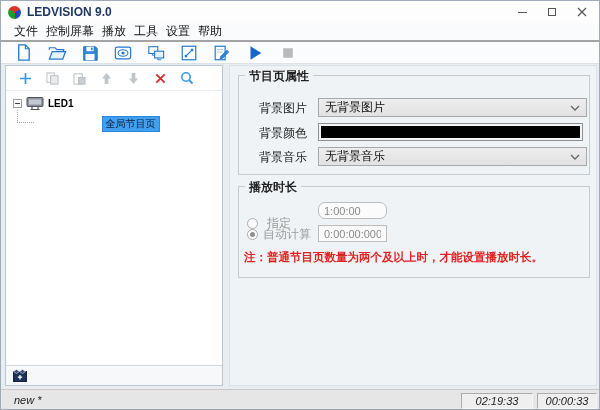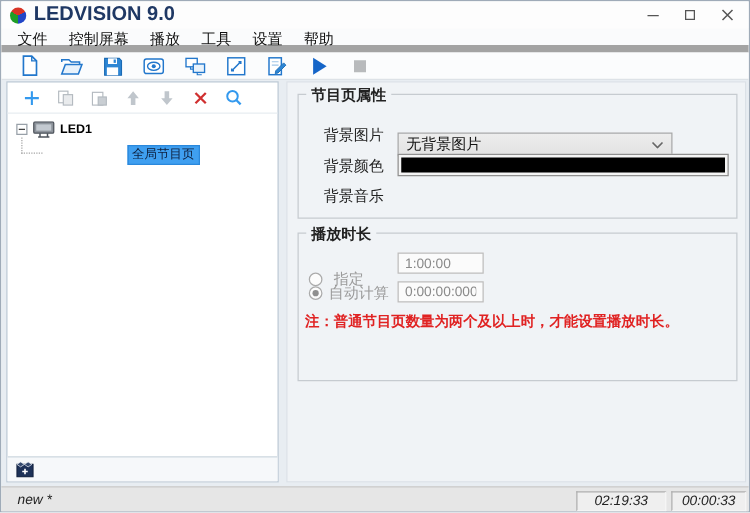--- a/index.html
+++ b/index.html
@@ -4,28 +4,28 @@
 <style>
   * { margin:0; padding:0; box-sizing:border-box; }
   html,body { width:600px; height:410px; }
   body { font-family:"Liberation Sans","DejaVu Sans",sans-serif; font-size:12px; color:#222; }
   .window { position:relative; width:600px; height:410px; background:#fbfcfd; border:1px solid #9fabb8; overflow:hidden; }
 
   
   .titlebar { position:absolute; left:0; top:0; width:100%; height:22px; background:#fdfdfd; display:flex; align-items:center; }
   .logo { width:13px; height:13px; border-radius:50%; margin:0 6px 0 7px;
           background:conic-gradient(from 300deg,#d93425 0 120deg,#2246c7 120deg 240deg,#1f9e27 240deg 360deg); }
-  .title { font-size:16px; font-weight:bold; color:#1f3864; }
+  .title { font-size:12px; font-weight:bold; color:#1f3864; }
   .win-controls { position:absolute; right:2px; top:0; height:22px; display:flex; }
   .wc { width:30px; height:22px; display:flex; align-items:center; justify-content:center; cursor:default; }
   .wc-min { width:9px; height:1px; background:#555; }
   .wc-max { width:8px; height:8px; border:1px solid #555; }
 
   
-  .menubar { position:absolute; left:0; top:22px; width:100%; height:19px; background:#fafbfc; display:flex; align-items:flex-start; gap:17px; padding-left:13px; border-bottom:6px solid #a3a3a3; }
+  .menubar { position:absolute; left:0; top:22px; width:100%; height:19px; background:#fafbfc; display:flex; align-items:flex-end; gap:8px; padding-left:13px; border-bottom:2px solid #a3a3a3; }
   .menu-item { color:#111; cursor:default; }
 
   
   .toolbar { position:absolute; left:0; top:41px; width:100%; height:22px; background:#fbfcfd; display:flex; align-items:center; gap:12px; padding-left:12px; border-bottom:1px solid #dde2e7; }
   .tbtn { width:21px; height:20px; display:flex; align-items:center; justify-content:center; background:none; border:none; padding:0; }
 
   
   .content { position:absolute; left:0; top:63px; width:100%; height:325px; background:#e8edf2; }
 
   
@@ -39,24 +39,24 @@
   .root-label { color:#000; font-weight:bold; }
   .connector { position:absolute; left:11px; top:19px; width:17px; height:13px; border-left:1px dotted #a5a5a5; border-bottom:1px dotted #a5a5a5; }
   .tree-row-child { display:flex; align-items:center; height:17px; margin-top:2px; padding-left:33px; gap:3px;flex-direction:column; }
   .sel-label { background:#3f9ff0; border:1px solid #2a88dc; color:#0d1e3c; padding:0 3px; line-height:14px; }
   .panel-footer { flex:0 0 20px; border-top:1px solid #cdd7e0; background:#f6f8fa; display:flex; align-items:center; padding-left:6px; }
 
   
   .right-panel { position:absolute; left:228px; top:1px; width:368px; height:321px; background:#f0f3f6; border:1px solid #dbe1e7; }
   .groupbox { position:absolute; left:8px; width:352px; border:1px solid #c6cbd0; }
   .gb1 { top:9px; height:100px; }
-  .gb2 { top:120px; height:119px; }
+  .gb2 { top:120px; height:92px; }
   .legend { position:absolute; top:-8px; left:6px; background:#f0f3f6; padding:0 4px; color:#222; font-weight:bold; }
   .field-label { position:absolute; left:20px; color:#222; }
-  .dropdown { position:absolute; left:79px; width:220px; height:19px; background:linear-gradient(#ededed,#e2e2e2); border:1px solid #a8a8a8; display:flex; align-items:center; padding:0 6px; cursor:default;margin-top:8px; }
+  .dropdown { position:absolute; left:79px; width:269px; height:19px; background:linear-gradient(#ededed,#e2e2e2); border:1px solid #a8a8a8; display:flex; align-items:center; padding:0 6px; cursor:default; }
   .dropdown .dd-text { flex:1; color:#111; overflow:hidden; white-space:nowrap; }
   .color-btn { position:absolute; left:79px; width:265px; height:18px; background:#f4f4f4; border:1px solid #8f8f8f; padding:2px; }
   .color-swatch { width:100%; height:100%; background:#000; }
   .radio-row { position:absolute; left:8px; display:flex; align-items:center; gap:5px; color:#9a9a9a; }
   .radio { width:11px; height:11px; border-radius:50%; border:1px solid #ababab; background:#fcfcfc; position:relative; }
   .radio.checked::after { content:""; position:absolute; left:2px; top:2px; width:5px; height:5px; border-radius:50%; background:#8f8f8f; }
   .dur-input { position:absolute; left:79px; width:69px; height:17px; border:1px solid #bcbcbc; background:#fbfbfb; color:#8a8a8a; font-size:11px; font-family:"Liberation Sans","DejaVu Sans",sans-serif; padding:0 5px; }
   .note { position:absolute; left:5px; top:63px; color:#e02222; font-weight:bold; font-size:11.5px; }
 
   
@@ -247,30 +247,36 @@
               <path d="M1 1l4 4 4-4" fill="none" stroke="#666" stroke-width="1.3"></path>
             </svg>
         </div>
 
         <span class="field-label" style="top:49px;">背景颜色</span>
         <div class="color-btn" style="top:47px;">
           <div class="color-swatch"></div>
         </div>
 
         <span class="field-label" style="top:73px;">背景音乐</span>
+        <div class="dropdown" style="top:71px;">
+          <span class="dd-text">无背景音乐</span>
+          <svg width="10" height="6" viewBox="0 0 10 6">
+              <path d="M1 1l4 4 4-4" fill="none" stroke="#666" stroke-width="1.3"></path>
+            </svg>
+        </div>
       </div>
 
       <div class="groupbox gb2">
         <span class="legend">播放时长</span>
 
         <div class="radio-row" style="top:28px;gap:9px;">
           <span class="radio"></span>
           <span>指定</span>
         </div>
-        <input class="dur-input" style="top: 15px;" readonly="" value="1:00:00">
+        <input class="dur-input" style="top: 15px; border-radius: 7px;" readonly="" value="1:00:00">
 
         <div class="radio-row" style="top:39px;">
           <span class="radio checked"></span>
           <span>自动计算</span>
         </div>
         <input class="dur-input" style="top: 38px;" readonly="" value="0:00:00:000">
 
         <div class="note">注：普通节目页数量为两个及以上时，才能设置播放时长。</div>
       </div>
 

